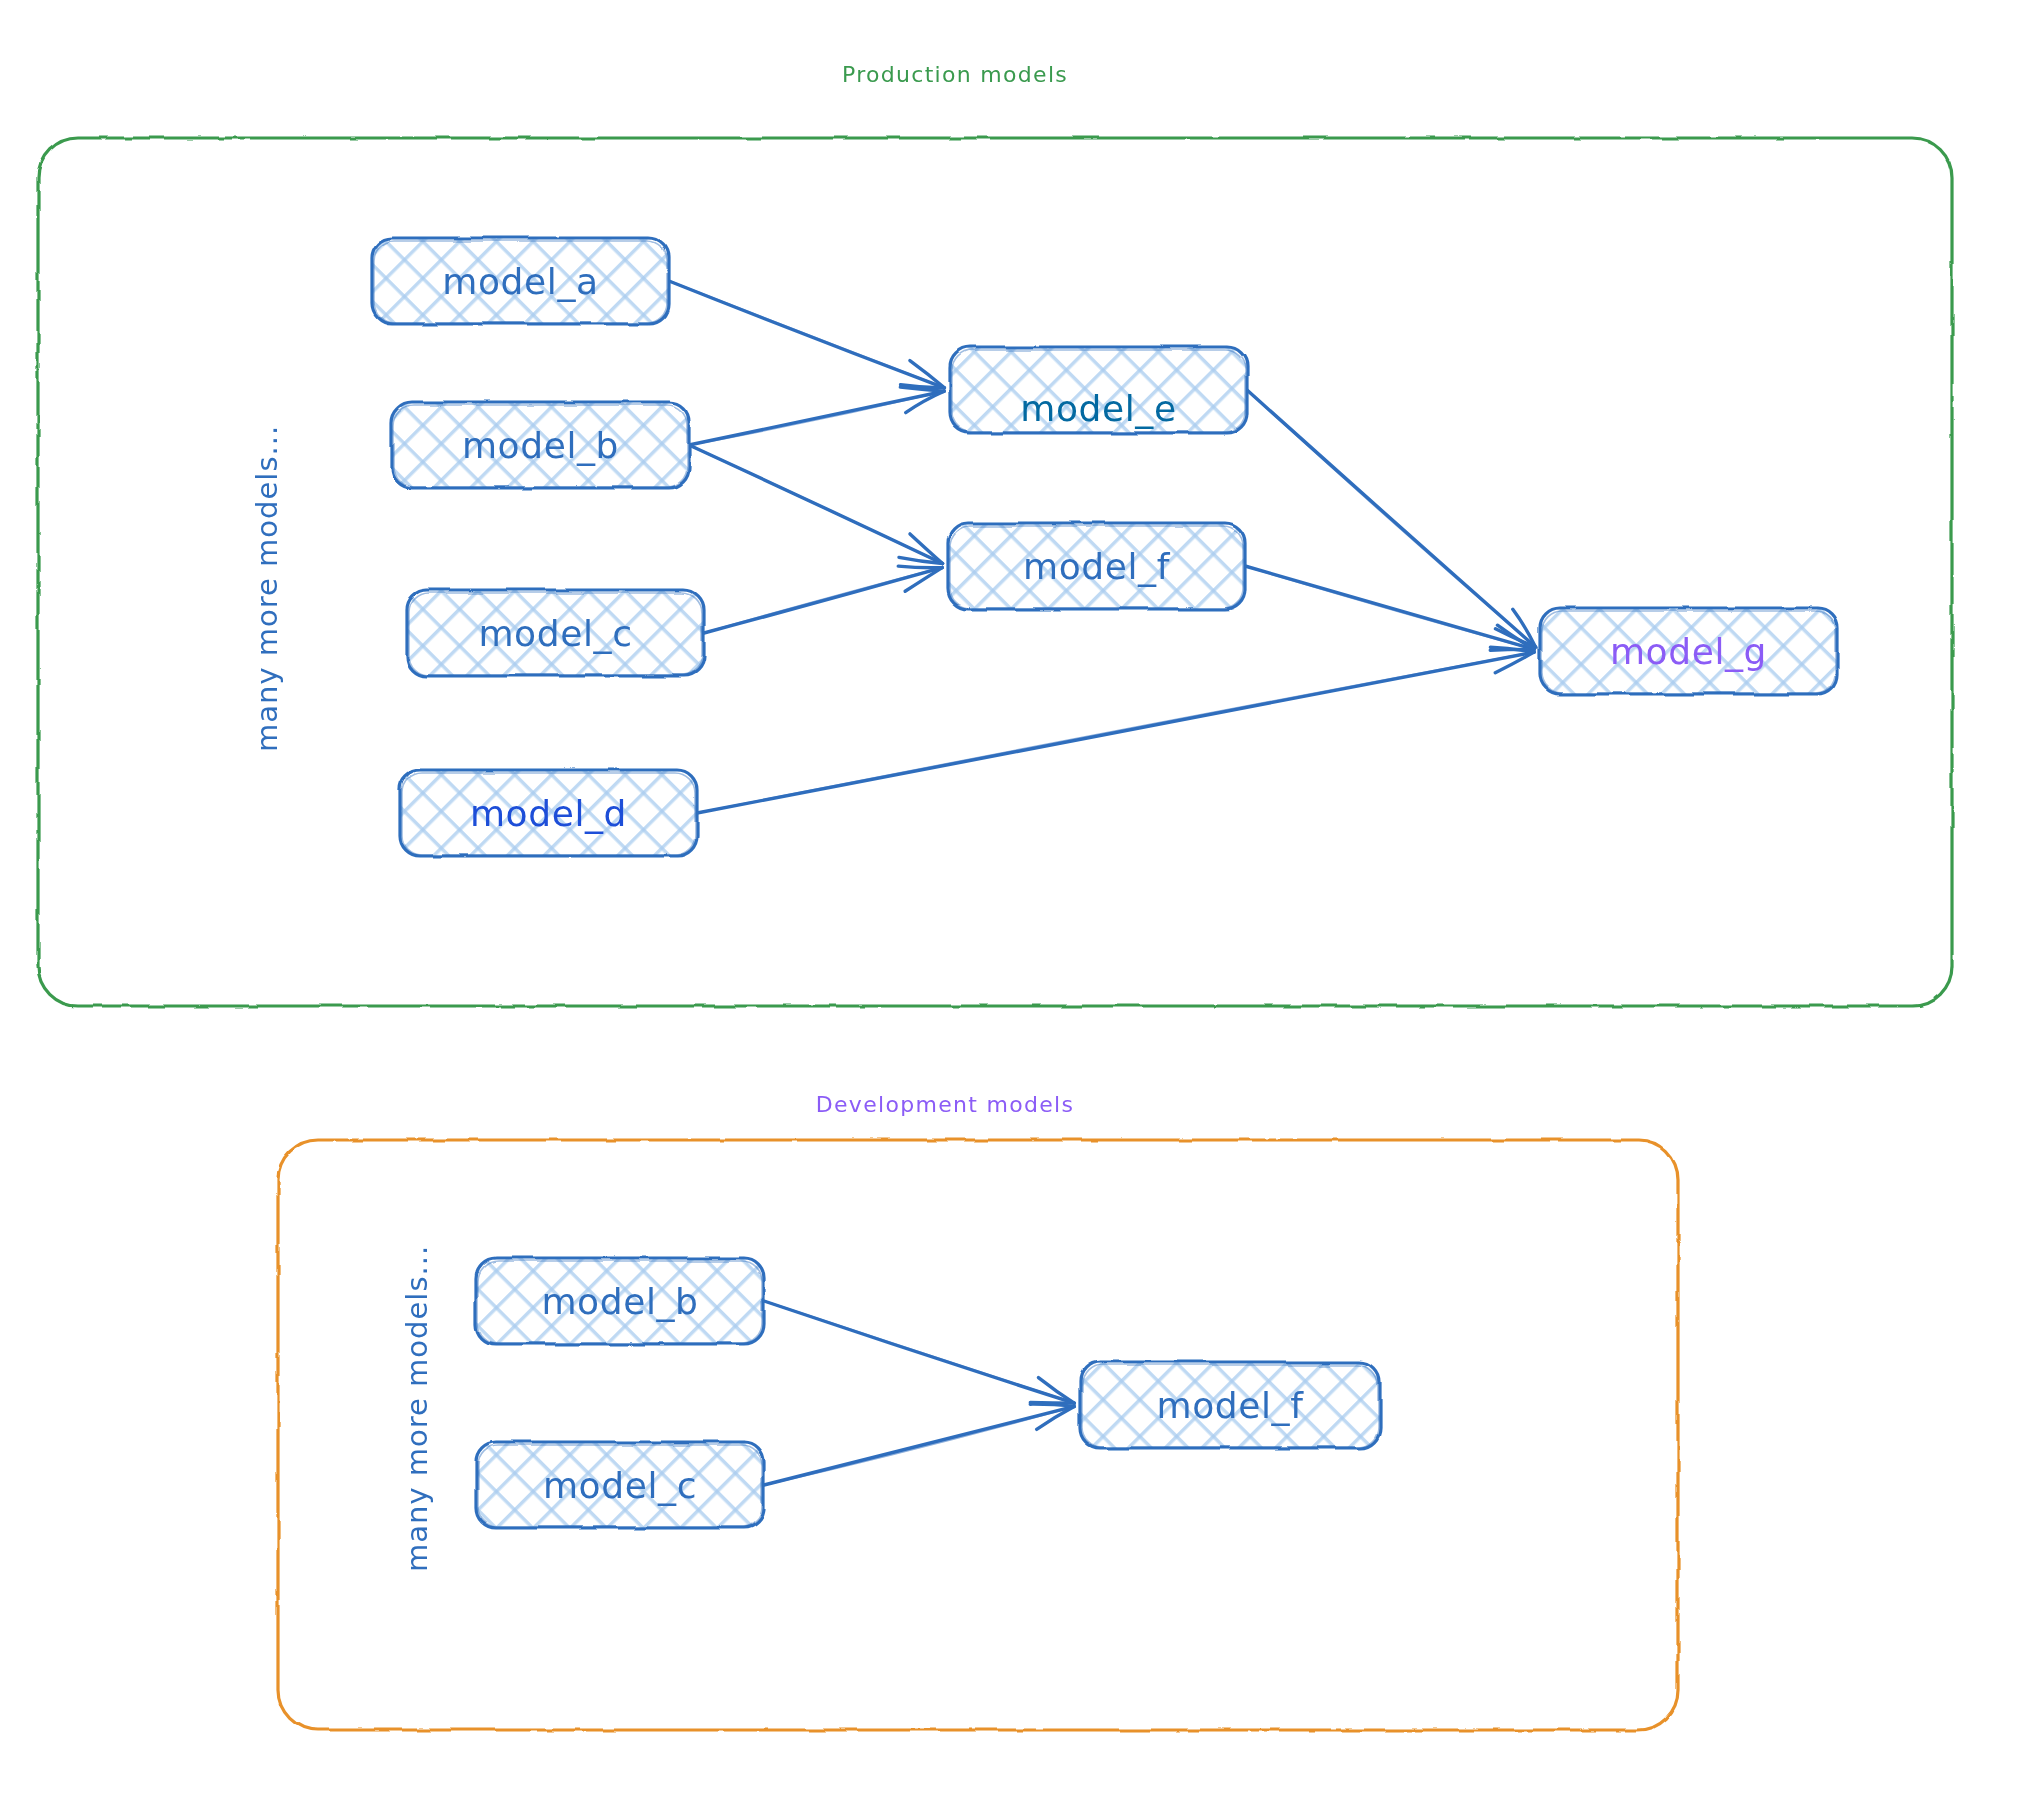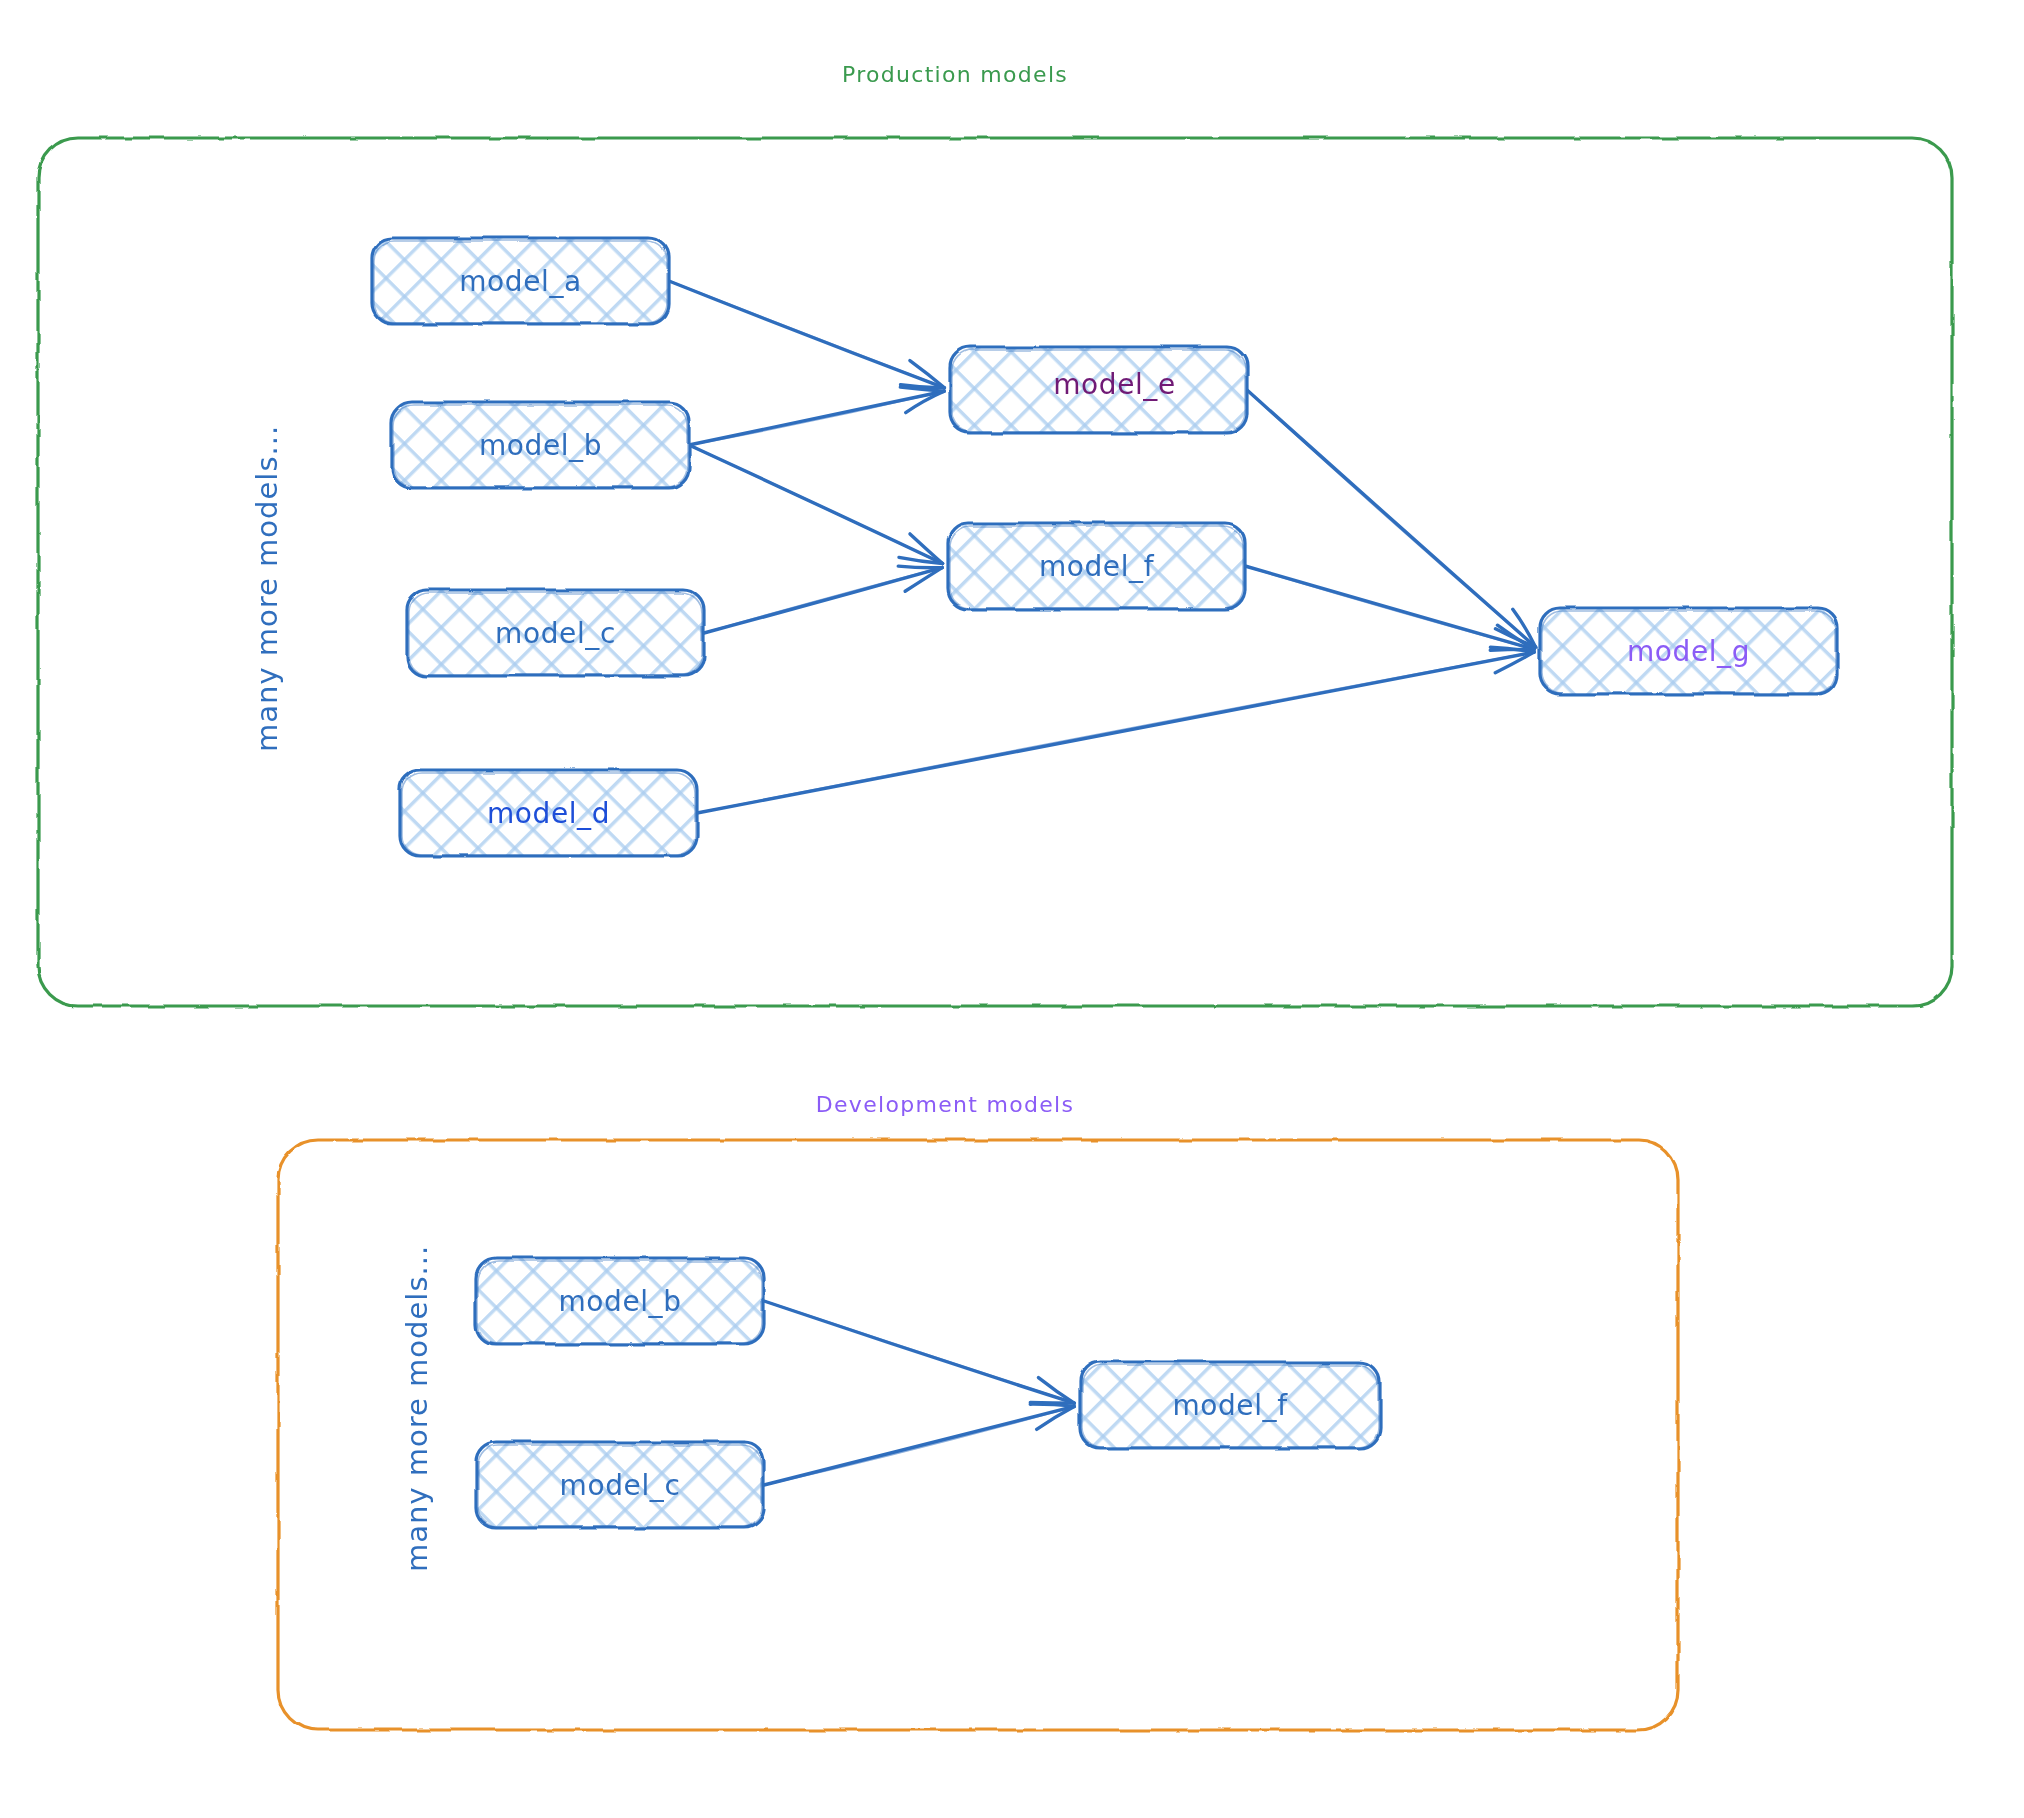--- a/index.html
+++ b/index.html
@@ -40,21 +40,21 @@
     font-weight: 500;
     letter-spacing: 1px;
     color: #2f6ebd;
     white-space: nowrap;
     transform-origin: 0 0;
     transform: rotate(-90deg);
   }
   .node-label {
     position: absolute;
     font-family: "DejaVu Sans", sans-serif;
-    font-size: 28px;
+    font-size: 36px;
     font-weight: 500;
     letter-spacing: 0.6px;
     color: #2f6ebd;
     white-space: nowrap;
     transform: translate(-50%, -50%);
     pointer-events: none;
   }
 </style>
 </head>
 <body>
@@ -193,21 +193,21 @@
 
   <div id="labels-layer">
       <div class="grp-title" style="left: 955px; top: 62px; color: rgb(58, 154, 78);">Production models</div>
       <div class="side-label" style="left: 250px; top: 752px; color: rgb(47, 110, 189);">many more models...</div>
       <div class="grp-title" style="left: 945px; top: 1092px; color: #8b5cf6;">Development models</div>
       <div class="side-label" style="left: 400px; top: 1572px; color: rgb(47, 110, 189);">many more models...</div>
       <div class="node-label" style="left: 520.5px; top: 281px; color: rgb(47, 110, 189);">model_a</div>
       <div class="node-label" style="left: 540.5px; top: 445px; color: rgb(47, 110, 189);">model_b</div>
       <div class="node-label" style="left: 555.5px; top: 633px; color: rgb(47, 110, 189);">model_c</div>
       <div class="node-label" style="left: 548.5px; top: 813px; color: #1d4ed8;">model_d</div>
-      <div class="node-label" style="left: 1098.5px; top: 384px; color: #701a75; margin-left: 16px;">model_e</div>
+      <div class="node-label" style="left: 1098.5px; top: 408px; color: #0369a1;">model_e</div>
       <div class="node-label" style="left: 1096.5px; top: 566px; color: rgb(47, 110, 189);">model_f</div>
       <div class="node-label" style="left: 1688.5px; top: 651px; color: #8b5cf6;">model_g</div>
       <div class="node-label" style="left: 620px; top: 1301px; color: rgb(47, 110, 189);">model_b</div>
       <div class="node-label" style="left: 620px; top: 1485px; color: rgb(47, 110, 189);">model_c</div>
       <div class="node-label" style="left: 1230px; top: 1405px; color: rgb(47, 110, 189);">model_f</div>
     </div>
 
 </div>
 
 </body></html>

